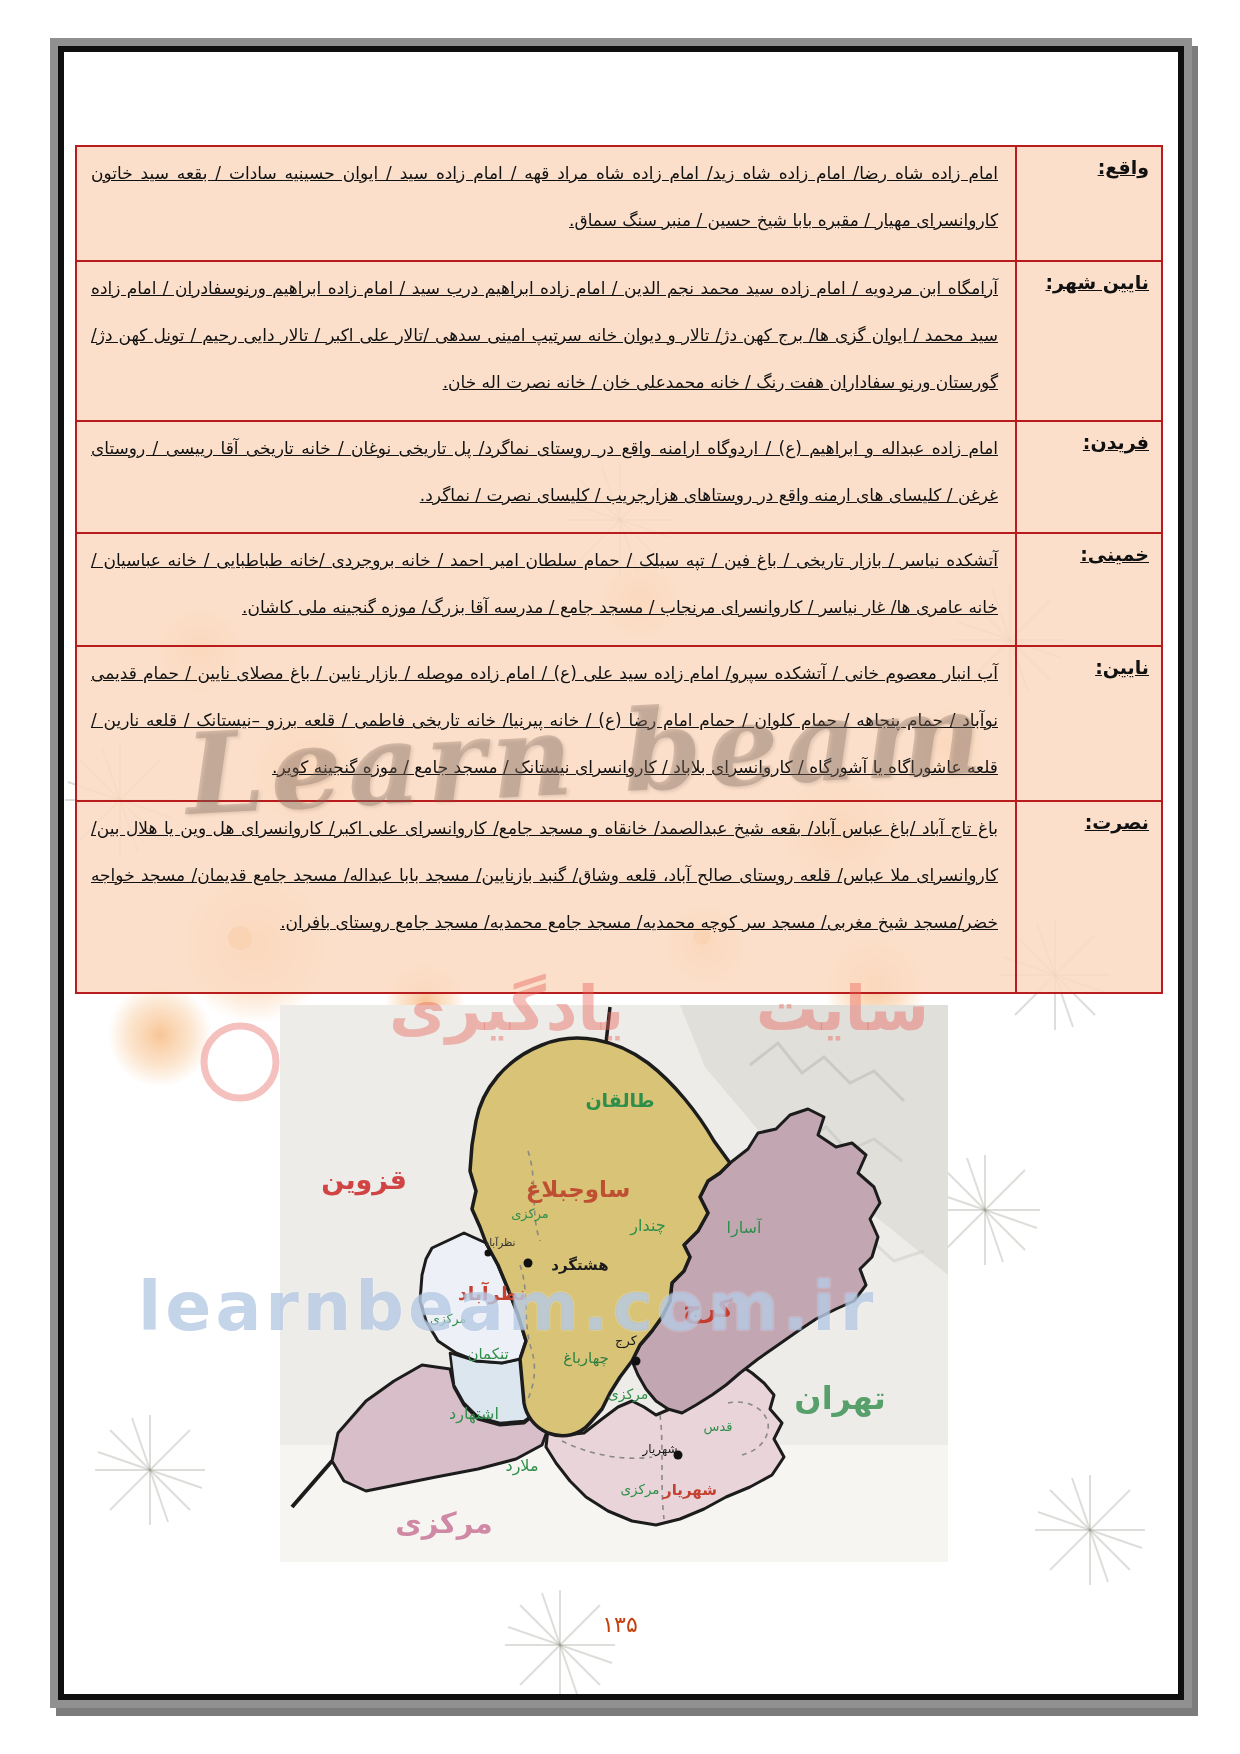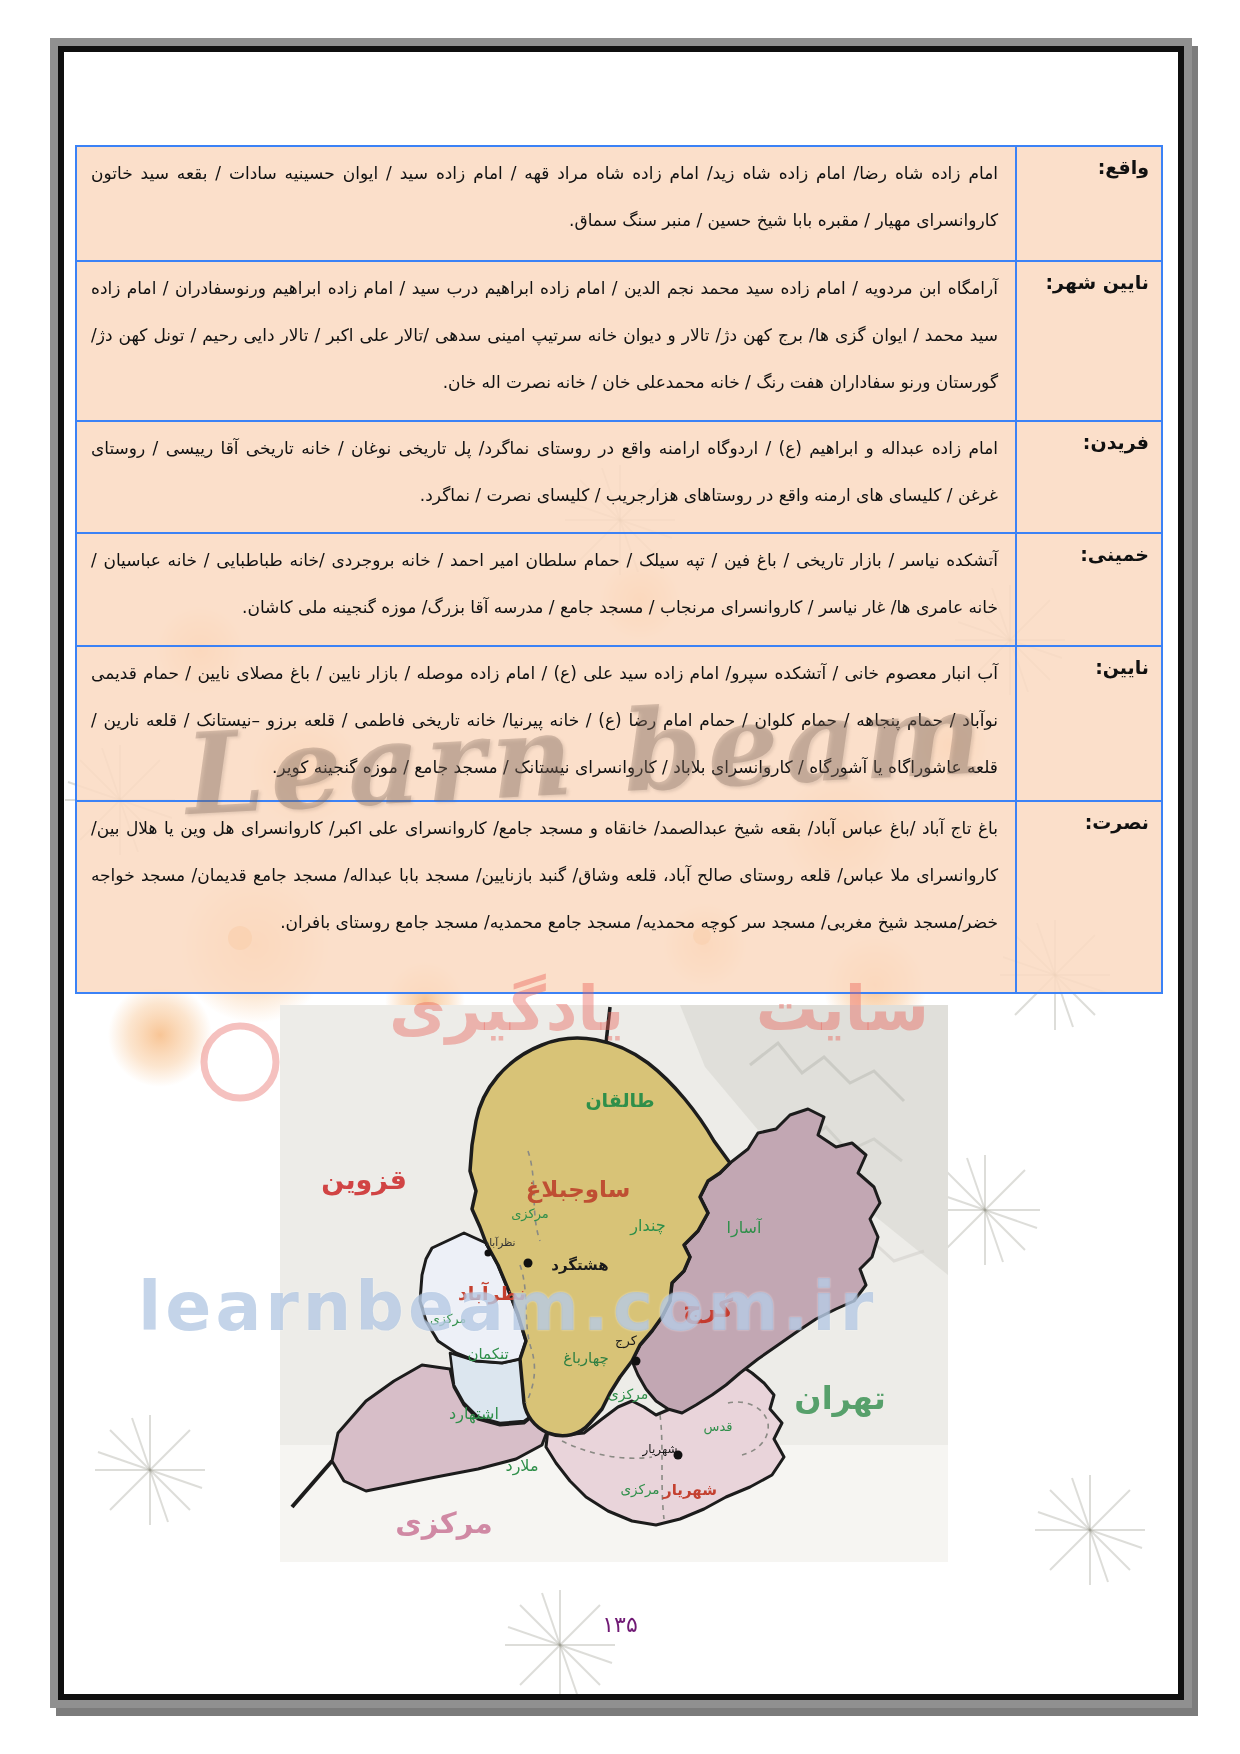--- a/index.html
+++ b/index.html
@@ -16,23 +16,23 @@
     border:6px solid #0f0f0f;
     box-shadow:0 0 0 8px #909090, 6px 8px 0 8px #7c7c7c;
     z-index:1;background:transparent;
   }
   
   table.doc{
     position:absolute;left:75px;top:145px;width:1088px;z-index:2;
     border-collapse:collapse;direction:rtl;table-layout:fixed;
   }
   table.doc td{
-    border:2px solid #3b82f6;
+    border:2px solid #b91c1c;
     background:rgba(250,219,195,0.88);
-    vertical-align:top;color:#111;
+    vertical-align:top;color:#111;text-decoration:underline;
   }
   td.city{
     width:128px;font-weight:bold;font-size:19px;padding:9px 12px 0 4px;
     white-space:nowrap;
   }
   td.sites{
     font-size:17px;line-height:47px;padding:3px 17px 3px 14px;
     text-align:justify;
   }
   
@@ -53,21 +53,21 @@
   }
   .wm-url{
     left:138px;top:1258px;font-size:68px;font-weight:bold;
     color:rgba(148,176,215,0.55);letter-spacing:4px;
     text-shadow:0 0 2px rgba(255,255,255,0.6);
     margin-top:9px;
   }
   
   .pagenum{
     position:absolute;left:0;top:1612px;width:1240px;text-align:center;
-    font-size:22px;color:#701a75;z-index:2;
+    font-size:22px;color:#c2410c;z-index:2;
   }
 </style>
 </head>
 <body>
 
 <svg id="decor" viewBox="0 0 1240 1754">
   <defs>
     <radialGradient id="og" cx="50%" cy="50%" r="50%">
       <stop offset="0%" stop-color="#f2953f" stop-opacity="0.55"></stop>
       <stop offset="60%" stop-color="#f5a85c" stop-opacity="0.30"></stop>

